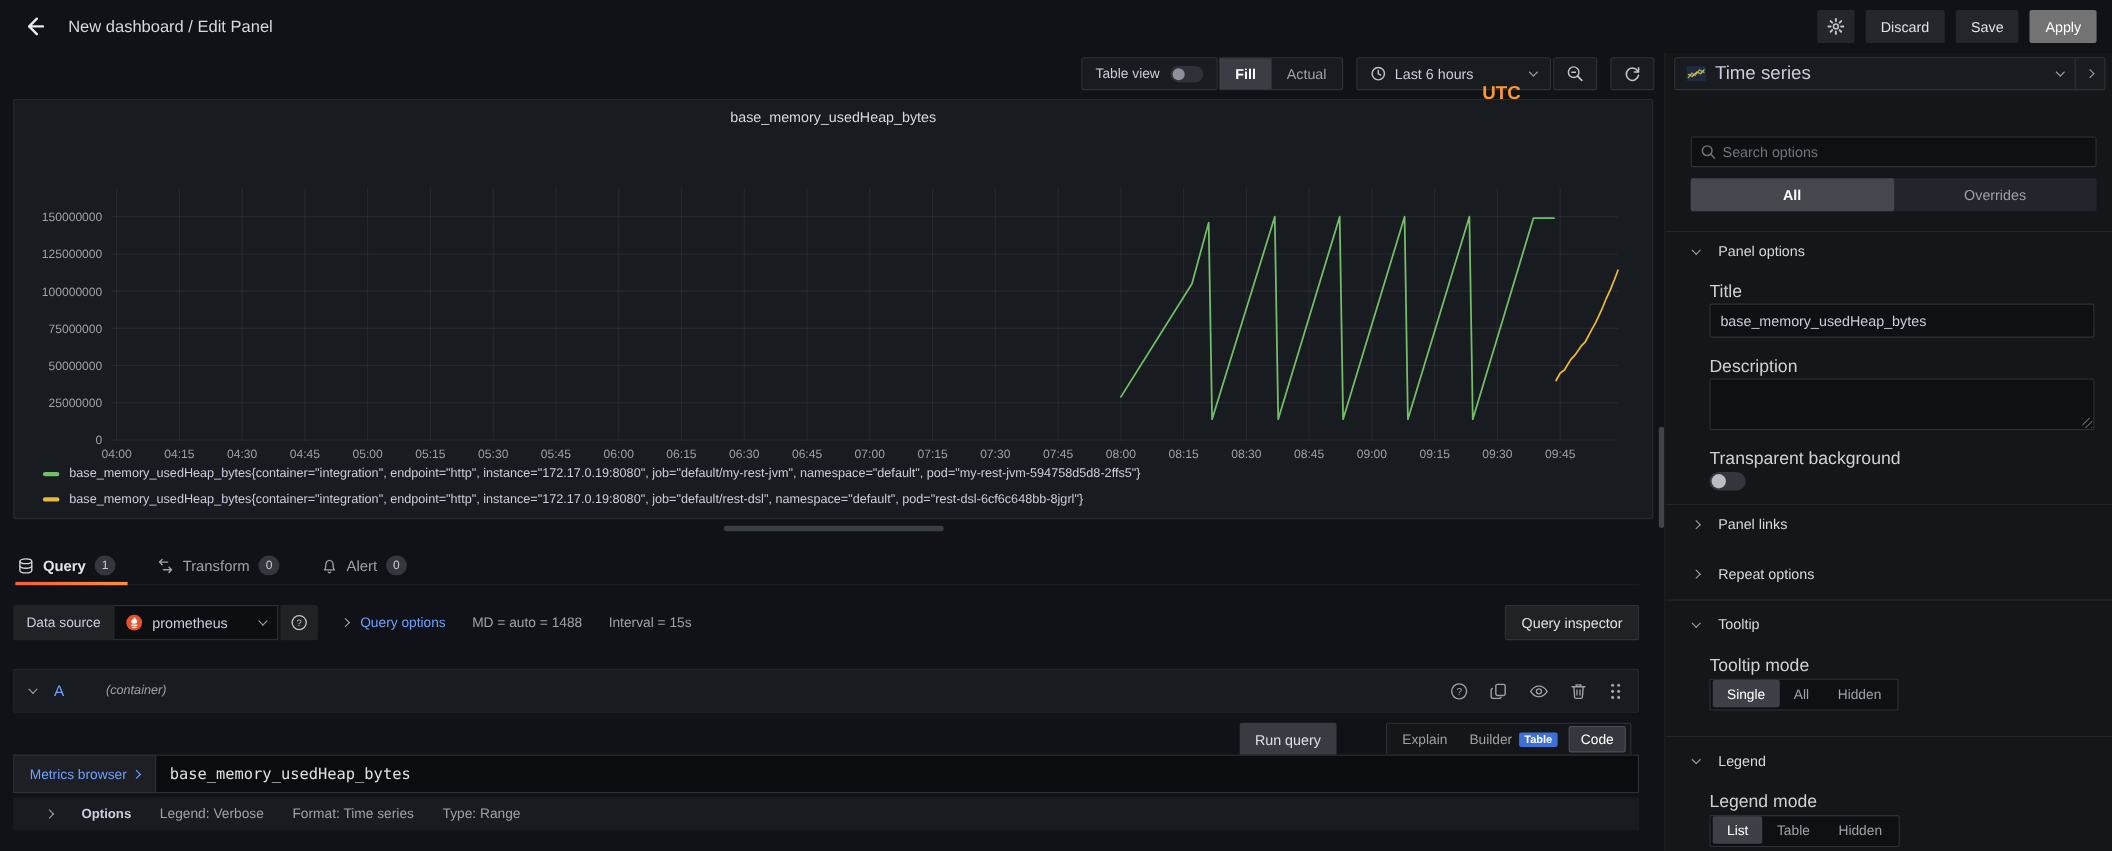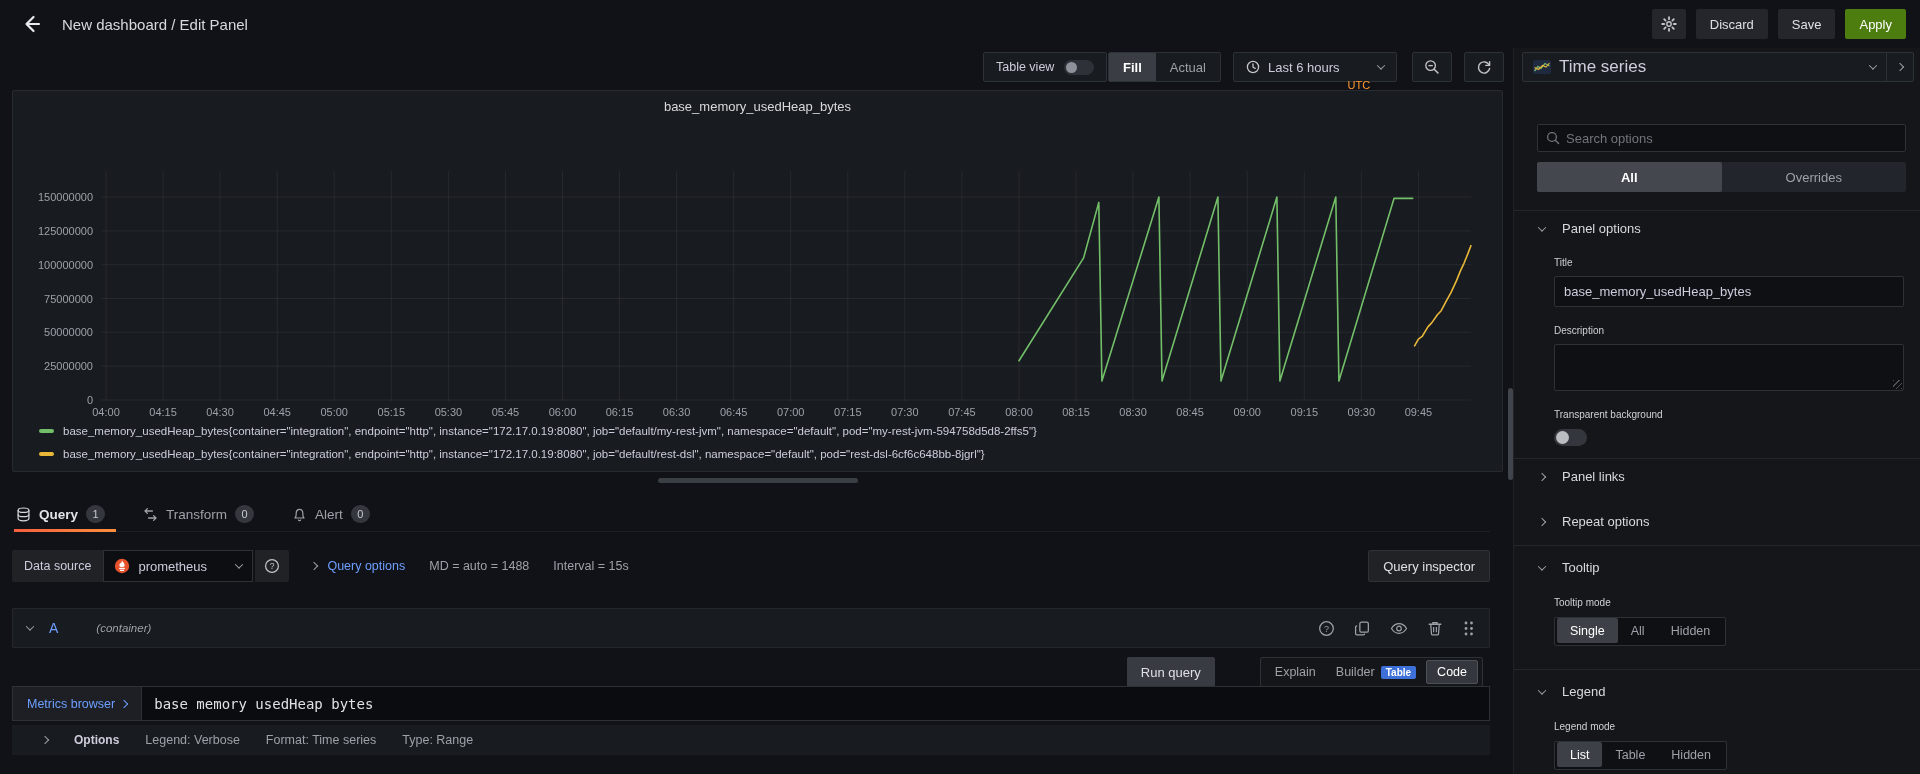--- a/index.html
+++ b/index.html
@@ -10,21 +10,21 @@
   
   .topbar { position:absolute; left:0; top:0; width:1920px; height:48px;
     display:flex; align-items:center; padding:0 14px; background:#111217; }
   .back-btn { width:34px; height:34px; display:flex; align-items:center; justify-content:center;
     border-radius:50%; cursor:pointer; }
   .topbar-title { font-size:15px; color:#d8d9dd; margin-left:14px; }
   .topbar-actions { margin-left:auto; display:flex; gap:10px; align-items:center; }
   .btn { height:30px; display:inline-flex; align-items:center; justify-content:center;
     padding:0 14px; border-radius:2px; background:#24262c; color:#dfe0e5; font-size:13px; cursor:pointer; }
   .btn.icon-only { width:34px; padding:0; }
-  .btn.primary { background:#4d7c0f; color:#fff; }
+  .btn.primary { background:#737373; color:#fff; }
 
   
   .toolbar-box { position:absolute; top:52px; height:30px; background:#181b1f;
     border:1px solid #2c3235; border-radius:2px; display:flex; align-items:center; }
   .seg { height:100%; display:flex; align-items:center; padding:0 14px; color:#9da1a8; font-size:13px; cursor:pointer; }
   .seg.sel { background:#3a3d44; color:#fff; font-weight:700; }
   .toggle { width:30px; height:15px; border-radius:8px; background:#2e3138; position:relative; cursor:pointer; }
   .toggle .knob { position:absolute; left:2px; top:2px; width:11px; height:11px; border-radius:50%; background:#8e9199; }
 
   
@@ -110,21 +110,21 @@
     border:1px solid #2c3235; border-radius:2px; display:flex; align-items:center; padding:0 8px; gap:6px; }
   .search-box input { flex:1; background:transparent; border:none; outline:none; color:#ccccdc; font-size:13px; }
   .search-box input::placeholder { color:#70747c; }
   .sb-tabs { position:absolute; left:23px; top:114px; width:369px; height:30px; background:#22252b;
     border-radius:2px; display:flex; }
   .sb-tab { flex:1; display:flex; align-items:center; justify-content:center; color:#9da1a8; font-size:13px; cursor:pointer; border-radius:2px; }
   .sb-tab.sel { background:#44474e; color:#fff; font-weight:700; }
   .sb-divider { position:absolute; left:0; width:407px; height:1px; background:#24262c; }
   .cat-header { position:absolute; left:25px; display:flex; align-items:center; gap:17px;
     font-size:13px; font-weight:500; color:#d8d9dd; cursor:pointer; }
-  .field-label { position:absolute; left:40px; font-size:10px; font-weight:500; color:#d0d1d6; }
+  .field-label { position:absolute; left:40px; font-size:16px; font-weight:500; color:#d0d1d6; }
   .text-input { position:absolute; left:40px; width:350px; height:31px; background:#0e1014;
     border:1px solid #2c3235; border-radius:2px; color:#ccccdc; font-size:13px; padding:0 9px; outline:none; }
   .textarea { position:absolute; left:40px; width:350px; height:47px; background:#0e1014;
     border:1px solid #2c3235; border-radius:2px; color:#ccccdc; font-size:13px; padding:6px 9px; outline:none;
     resize:none; font-family:"Liberation Sans",sans-serif; }
   .resize-corner { position:absolute; left:379px; width:9px; height:9px;
     background:repeating-linear-gradient(135deg,#4c5057 0 1px,transparent 1px 4px); }
   .radio-group { position:absolute; left:40px; height:29px; display:inline-flex; align-items:flex-start;
     background:#0e1014; border:1px solid #2c3235; border-radius:2px; padding:0 2px; }
   .radio-opt { padding:0 13px; height:25px; display:flex; align-items:center; color:#9da1a8; font-size:12.5px; cursor:pointer; border-radius:2px; }
@@ -180,21 +180,21 @@
   <div class="seg sel">Fill</div>
   <div class="seg">Actual</div>
 </div>
 
 <div class="toolbar-box" style="left:1233px; padding:0 12px; gap:8px; cursor:pointer;">
   <svg width="14" height="14" viewBox="0 0 14 14">
     <circle cx="7" cy="7" r="5.6" fill="none" stroke="#c3c5cb" stroke-width="1.3"></circle>
     <path d="M7 4 V7.2 L9.2 8.4" stroke="#c3c5cb" stroke-width="1.3" fill="none" stroke-linecap="round"></path>
   </svg>
   <span style="font-size:13px;color:#ccccdc;">Last 6 hours</span>
-  <span style="font-size:11px;font-weight:400;color:#ff9830;margin-top:36px;">UTC</span>
+  <span style="font-size:17px;font-weight:700;color:#ff9830;margin-top:36px;">UTC</span>
   <i class="chev down"></i>
 </div>
 
 <div class="toolbar-box" style="left:1412px; width:40px; justify-content:center; cursor:pointer;">
   <svg width="16" height="16" viewBox="0 0 16 16">
     <circle cx="6.6" cy="6.6" r="4.8" fill="none" stroke="#c3c5cb" stroke-width="1.3"></circle>
     <line x1="4.4" y1="6.6" x2="8.8" y2="6.6" stroke="#c3c5cb" stroke-width="1.3"></line>
     <line x1="10.2" y1="10.2" x2="14" y2="14" stroke="#c3c5cb" stroke-width="1.5" stroke-linecap="round"></line>
   </svg>
 </div>

